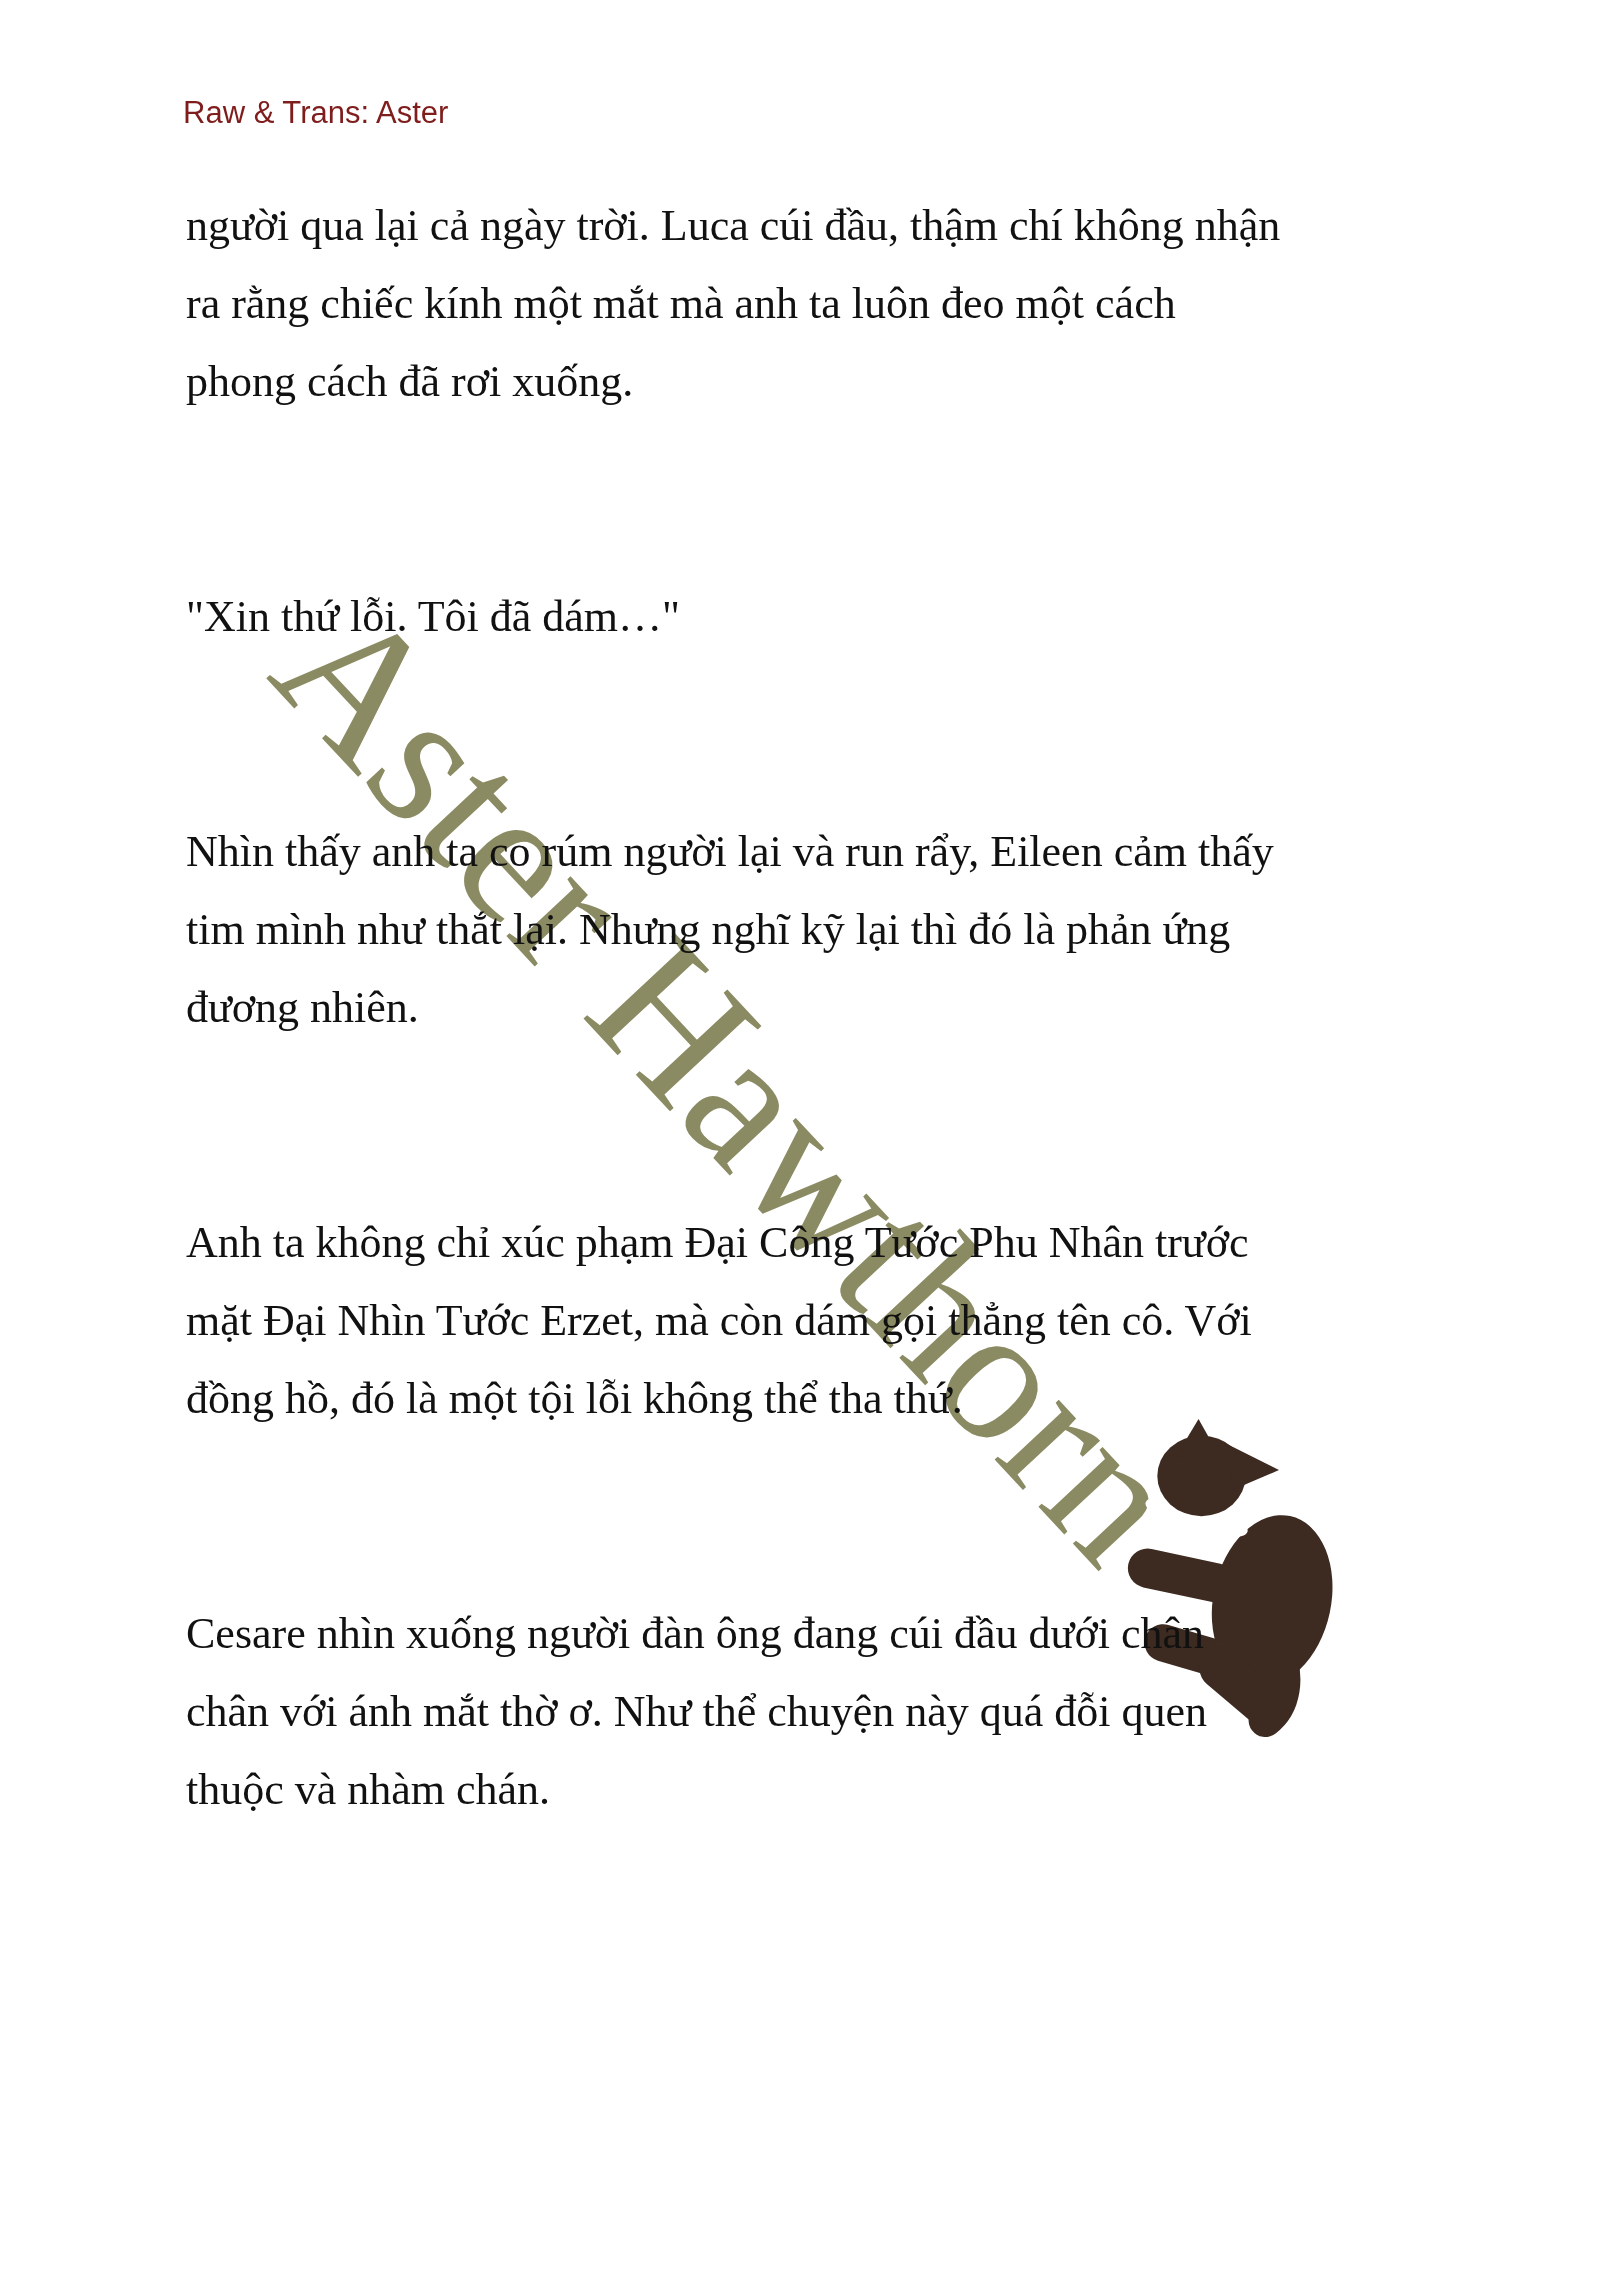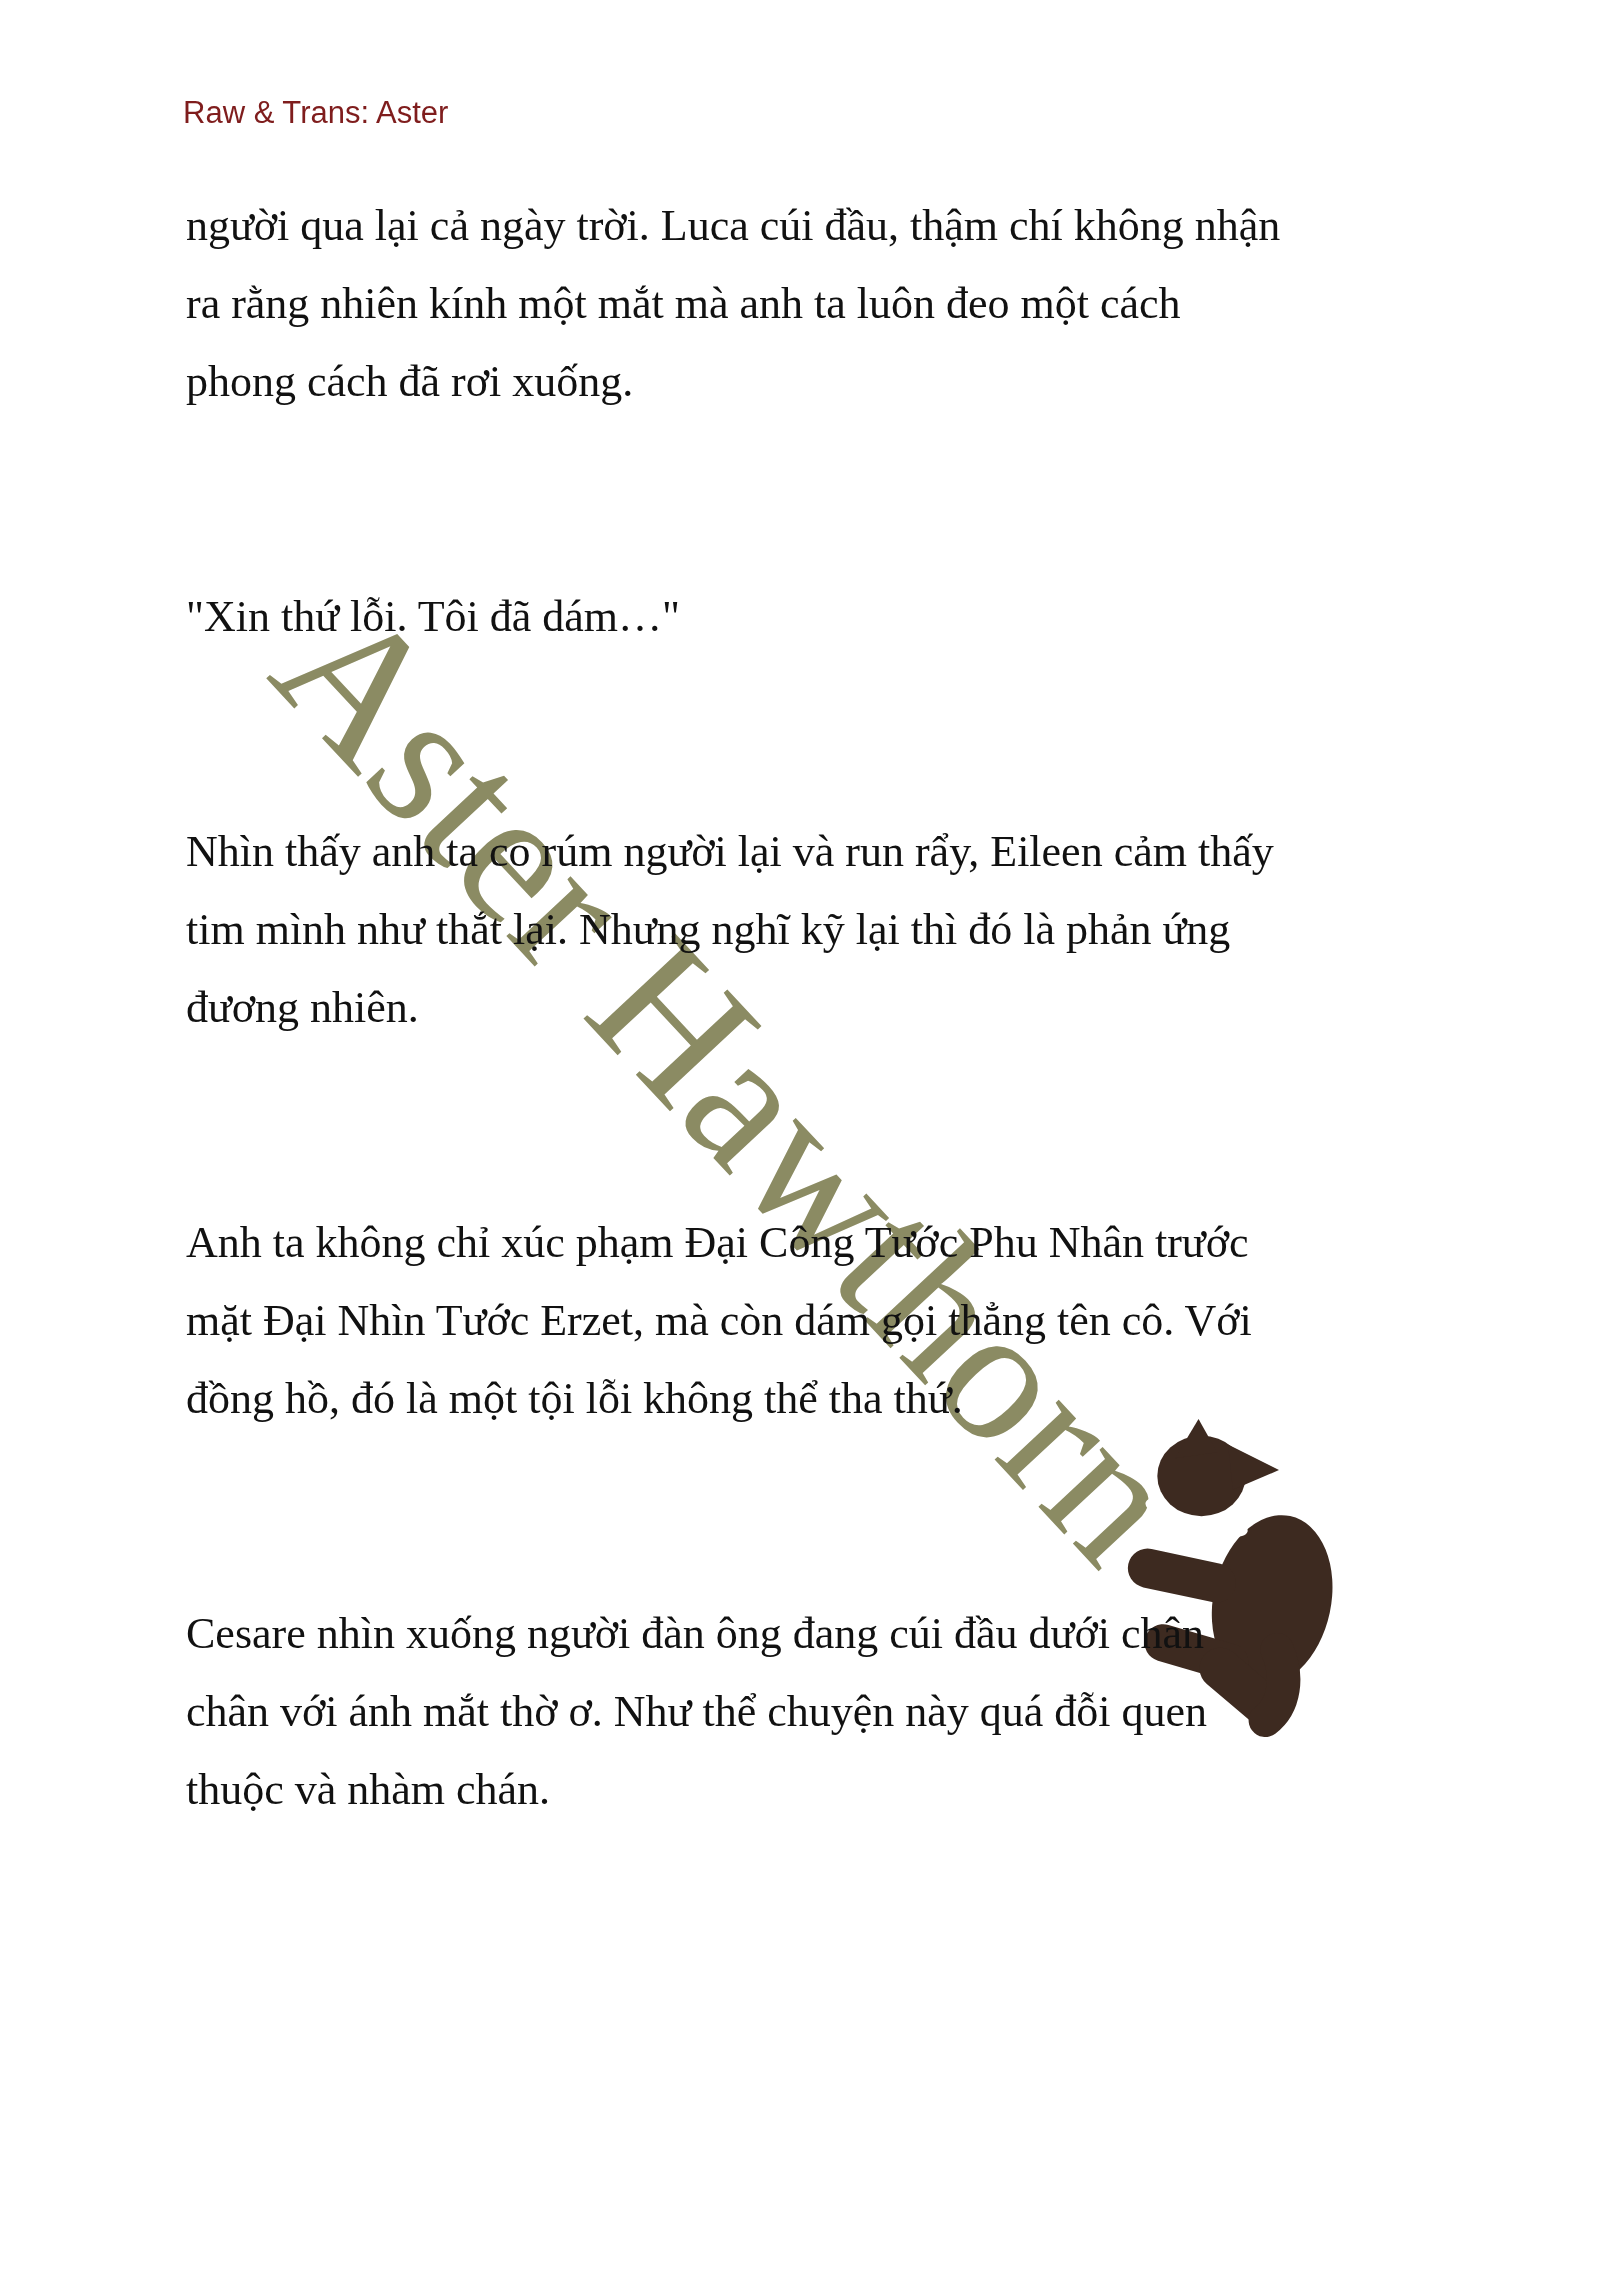--- a/index.html
+++ b/index.html
@@ -84,21 +84,21 @@
       <polygon points="56,40 80,0 99,34"></polygon>
       <polygon points="110,26 162,52 115,72"></polygon>
     </g>
   </svg>
 
   <div class="header">Raw &amp; Trans: Aster</div>
 
   <div class="content" id="paragraphs">
       <div class="para">
         <div class="line">người qua lại cả ngày trời. Luca cúi đầu, thậm chí không nhận</div>
-        <div class="line">ra rằng nhiên kính một mắt mà anh ta luôn đeo một cách</div>
+        <div class="line">ra rằng chiếc kính một mắt mà anh ta luôn đeo một cách</div>
         <div class="line">phong cách đã rơi xuống.</div>
       </div>
       <div class="para">
         <div class="line">"Xin thứ lỗi. Tôi đã dám…"</div>
       </div>
       <div class="para">
         <div class="line">Nhìn thấy anh ta co rúm người lại và run rẩy, Eileen cảm thấy</div>
         <div class="line">tim mình như thắt lại. Nhưng nghĩ kỹ lại thì đó là phản ứng</div>
         <div class="line">đương nhiên.</div>
       </div>

